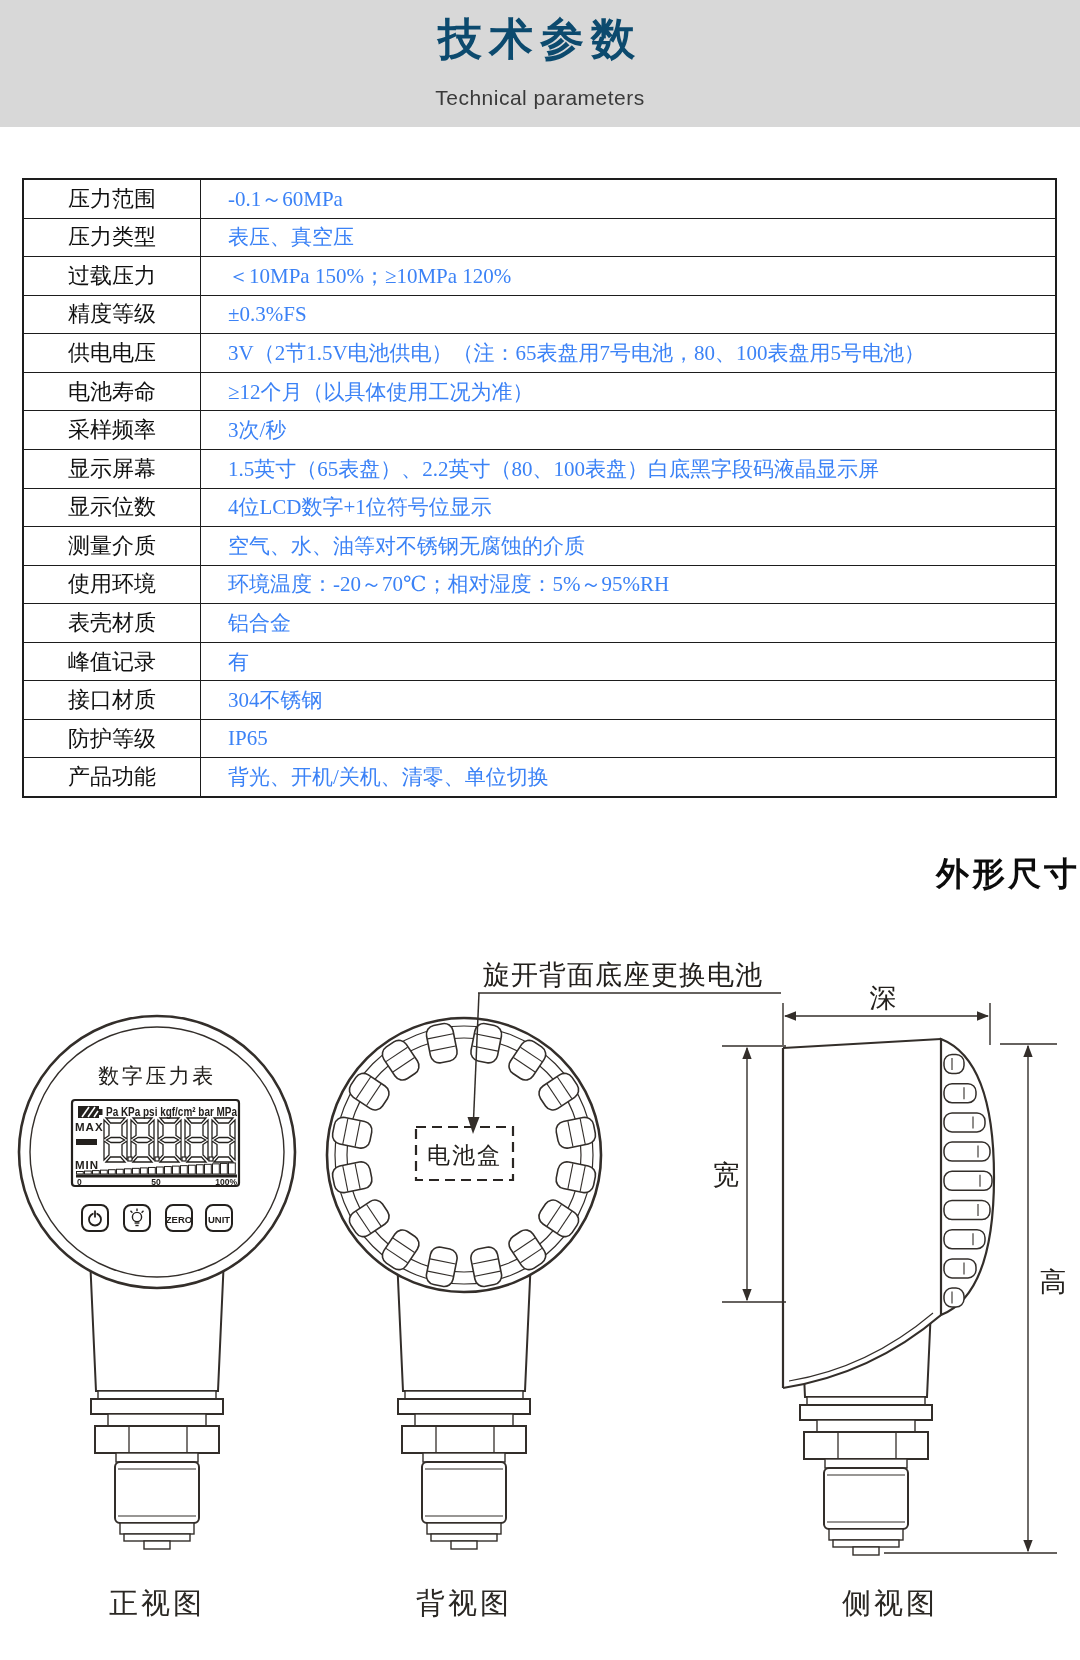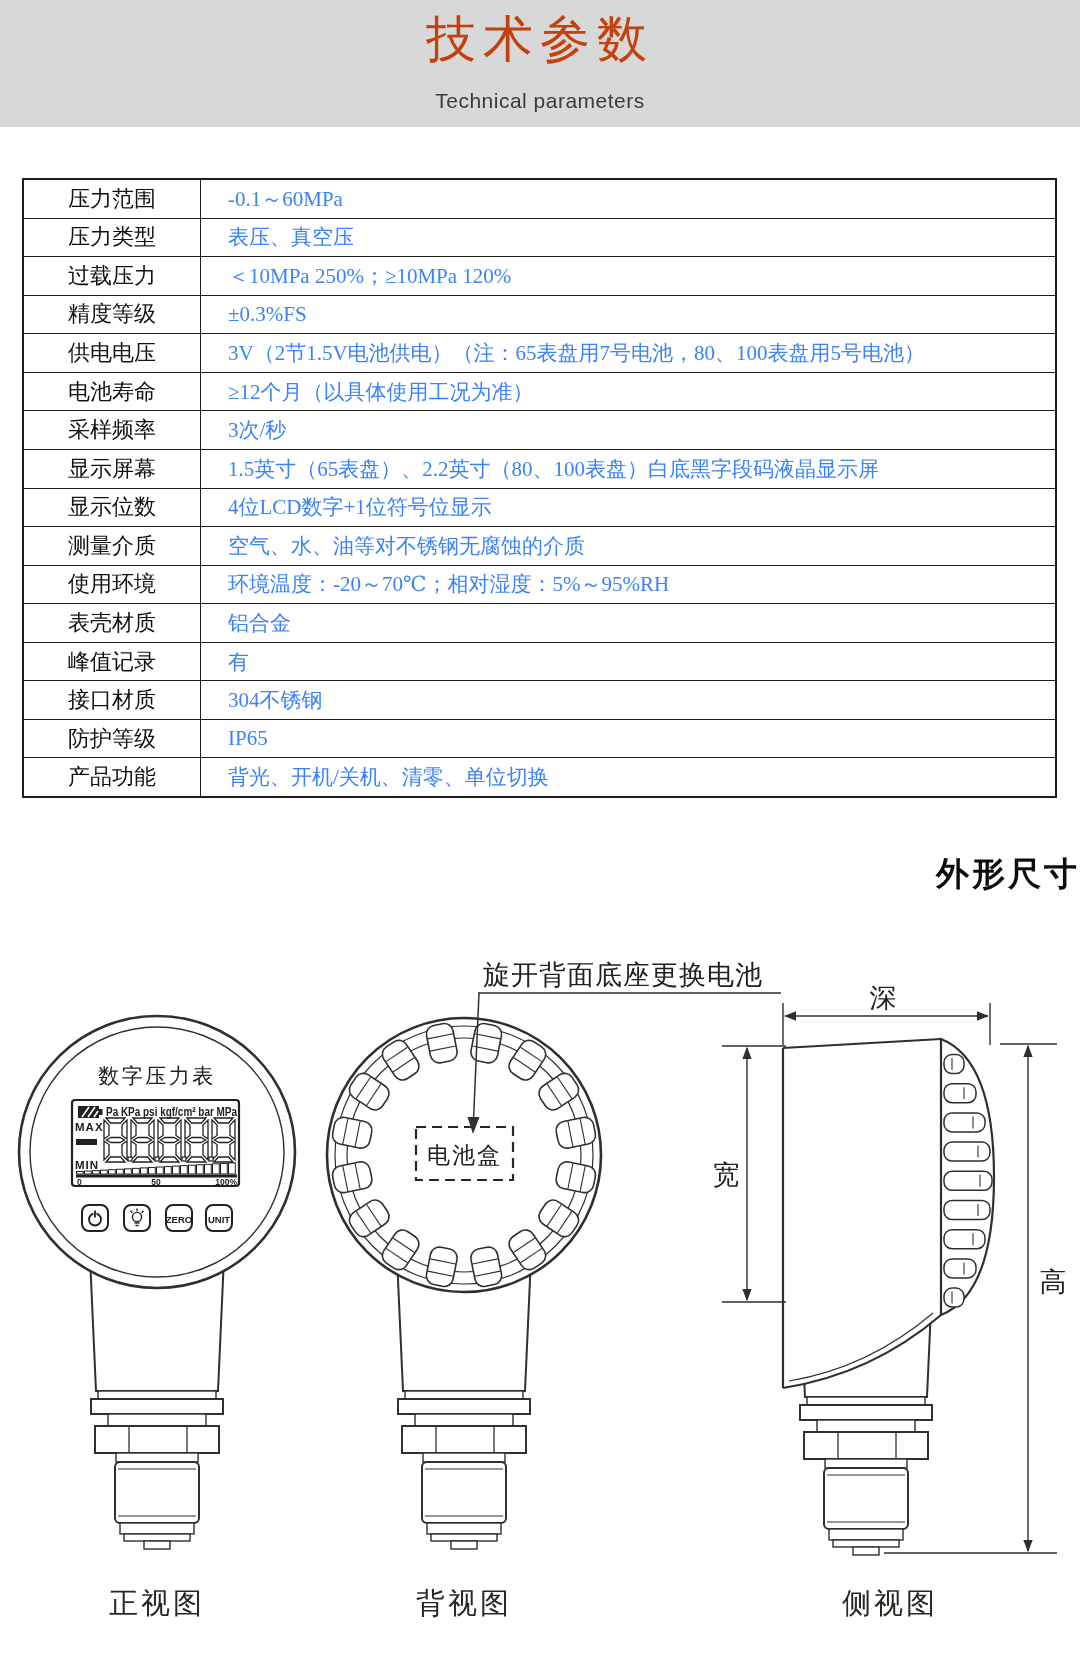--- a/index.html
+++ b/index.html
@@ -1,21 +1,21 @@
 <!DOCTYPE html>
 <html><head>
 <meta charset="utf-8">
 <style>
   html,body{margin:0;padding:0;background:#fff;}
   .page{position:relative;width:1080px;height:1660px;background:#fff;overflow:hidden;
         font-family:"Liberation Sans","DejaVu Sans",sans-serif;color:#1f1f1f;}
   
   .hdr{position:absolute;left:0;top:0;width:1080px;height:127px;background:#d8d8d8;
        display:flex;flex-direction:column;align-items:center;justify-content:center;}
-  .hdr-title{font-size:50px;font-weight:normal;letter-spacing:7px;color:#c2410c;line-height:1;}
+  .hdr-title{font-size:44px;font-weight:bold;letter-spacing:7px;color:#0c4a6e;line-height:1;}
   .hdr-sub{font-size:21px;color:#3a3a3a;margin-top:25px;letter-spacing:.5px;}
   
   .spec{position:absolute;left:22px;top:178px;width:1035px;height:620px;
         border:2.5px solid #1d1d1d;box-sizing:border-box;display:flex;flex-direction:column;
         font-family:"Liberation Serif","DejaVu Serif",serif;justify-content:center;}
   .t-row{flex:1;display:flex;align-items:stretch;border-top:1.5px solid #1d1d1d;min-height:0;}
   .t-row:first-child{border-top:none;}
   .t-label{width:176px;flex:0 0 176px;border-right:1.6px solid #1d1d1d;
            display:flex;align-items:center;justify-content:center;font-size:22px;color:#111;}
   .t-value{flex:1;display:flex;align-items:center;padding-left:27px;font-size:21px;color:#3b82f6;}
@@ -41,21 +41,21 @@
     <div class="t-row">
         <div class="t-label">压力范围</div>
         <div class="t-value">-0.1～60MPa</div>
       </div>
     <div class="t-row">
         <div class="t-label">压力类型</div>
         <div class="t-value">表压、真空压</div>
       </div>
     <div class="t-row">
         <div class="t-label">过载压力</div>
-        <div class="t-value">＜10MPa 250%；≥10MPa 120%</div>
+        <div class="t-value">＜10MPa 150%；≥10MPa 120%</div>
       </div>
     <div class="t-row">
         <div class="t-label">精度等级</div>
         <div class="t-value">±0.3%FS</div>
       </div>
     <div class="t-row">
         <div class="t-label">供电电压</div>
         <div class="t-value">3V（2节1.5V电池供电）（注：65表盘用7号电池，80、100表盘用5号电池）</div>
       </div>
     <div class="t-row">

